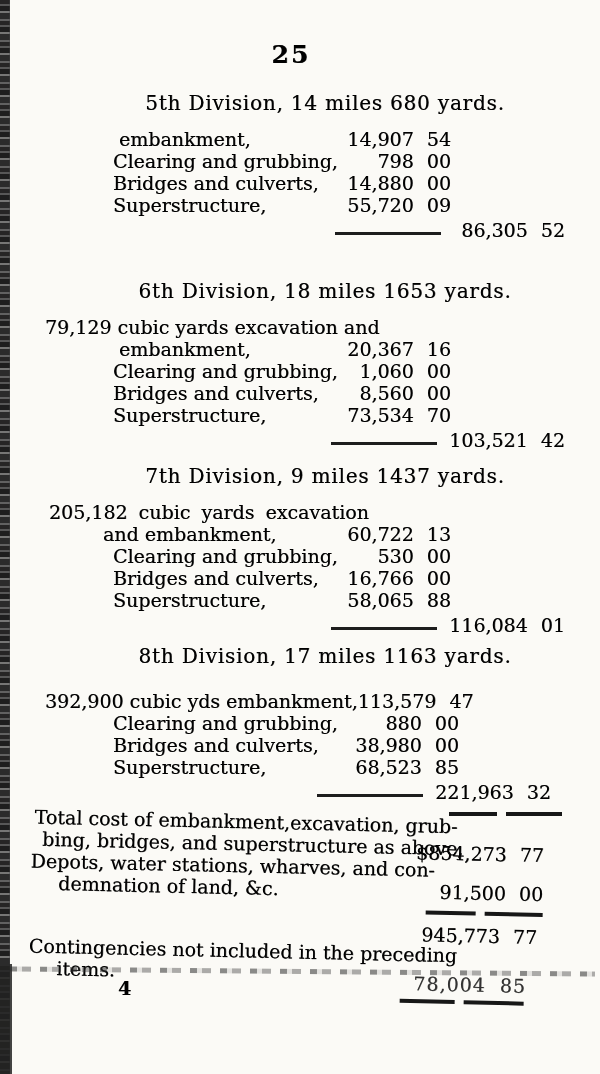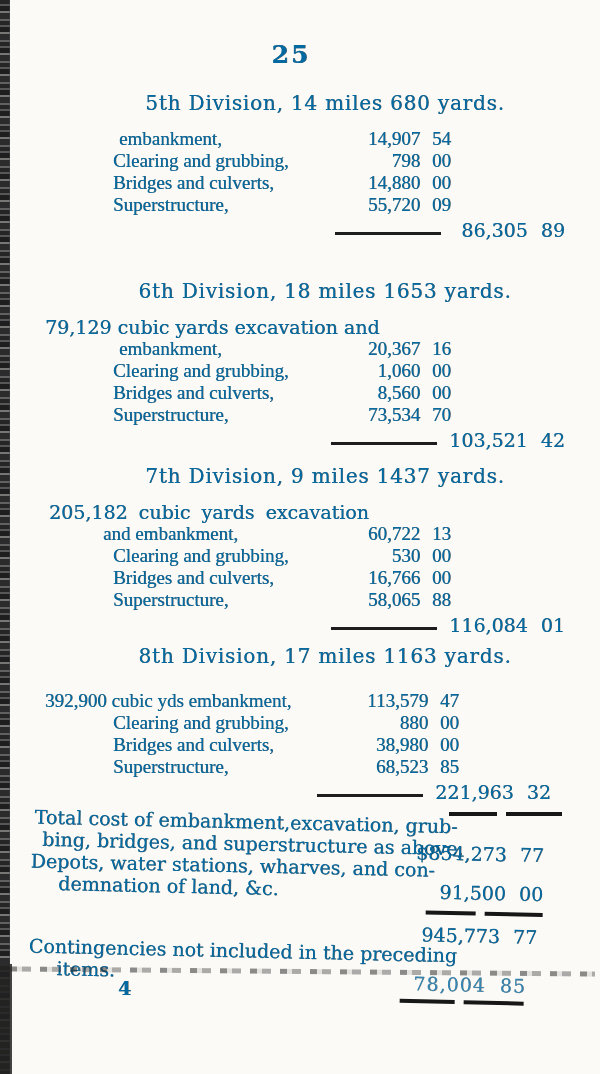--- a/index.html
+++ b/index.html
@@ -2,21 +2,21 @@
 <html><head>
 <meta charset="utf-8">
 <style>
   html,body{margin:0;padding:0;background:#e9e9e7;}
   #page{
     position:relative;
     width:600px;height:1074px;
     background:#fbfaf6;
     overflow:hidden;
     font-family:"DejaVu Serif","Liberation Serif",serif;
-    color:#0369a1;
+    color:#000000;
     text-shadow:0.4px 0.2px 0 rgba(25,25,25,0.65);
   }
   
   .binding{
     position:absolute;left:0;top:0;bottom:0;width:9px;
     background:
       repeating-linear-gradient(to bottom,
         #141414 0 4px, #4a4a4a 4px 6px, #0c0c0c 6px 11px,
         #6b6b6b 11px 13px, #1a1a1a 13px 19px, #555 19px 21px);
     opacity:.92;
@@ -31,21 +31,21 @@
     text-align:center;text-indent:-18px;
     font-size:25px;font-weight:bold;letter-spacing:2px;
   }
   .division{position:absolute;left:57px;width:508px;font-size:19px;line-height:22px;}
   .div-heading{
     text-align:center;text-indent:28px;
     font-size:20px;letter-spacing:.8px;line-height:23px;
     margin-bottom:13px;white-space:nowrap;
   }
   .intro{white-space:nowrap;}
-  .row{display:flex;align-items:baseline;font-family:Liberation Serif, serif;}
+  .row{display:flex;align-items:baseline;}
   .label{flex:1;padding-left:56px;white-space:nowrap;}
   .label.ind2{padding-left:62px;}
   .label.flush{padding-left:0;margin-left:-12px;}
   .amt{width:140px;text-align:right;margin-right:114px;word-spacing:7px;white-space:nowrap;}
   .total-row{display:flex;justify-content:flex-end;align-items:center;margin-top:3px;}
   .dash{width:106px;border-top:3px solid #1d1d1d;margin-right:12px;margin-top:6px;}
   .total{min-width:112px;text-align:right;word-spacing:7px;white-space:nowrap;}
   .drule{display:flex;justify-content:flex-end;gap:9px;margin-top:9px;}
   .drule .bar{height:3.5px;background:#171717;}
   .drule .b1{width:48px;} .drule .b2{width:56px;}
@@ -93,21 +93,21 @@
     <div class="row">
       <div class="label">Bridges and culverts,</div>
       <div class="amt">14,880 00</div>
     </div>
     <div class="row">
       <div class="label">Superstructure,</div>
       <div class="amt">55,720 09</div>
     </div>
     <div class="total-row">
       <div class="dash"></div>
-      <div class="total">86,305 89</div>
+      <div class="total">86,305 52</div>
     </div>
   </section>
 
   <section class="division" style="top:280px">
     <div class="div-heading">6th Division, 18 miles 1653 yards.</div>
     <div class="intro" style="margin-left:-12px">79,129 cubic yards excavation and</div>
     <div class="row">
       <div class="label ind2">embankment,</div>
       <div class="amt">20,367 16</div>
     </div>

